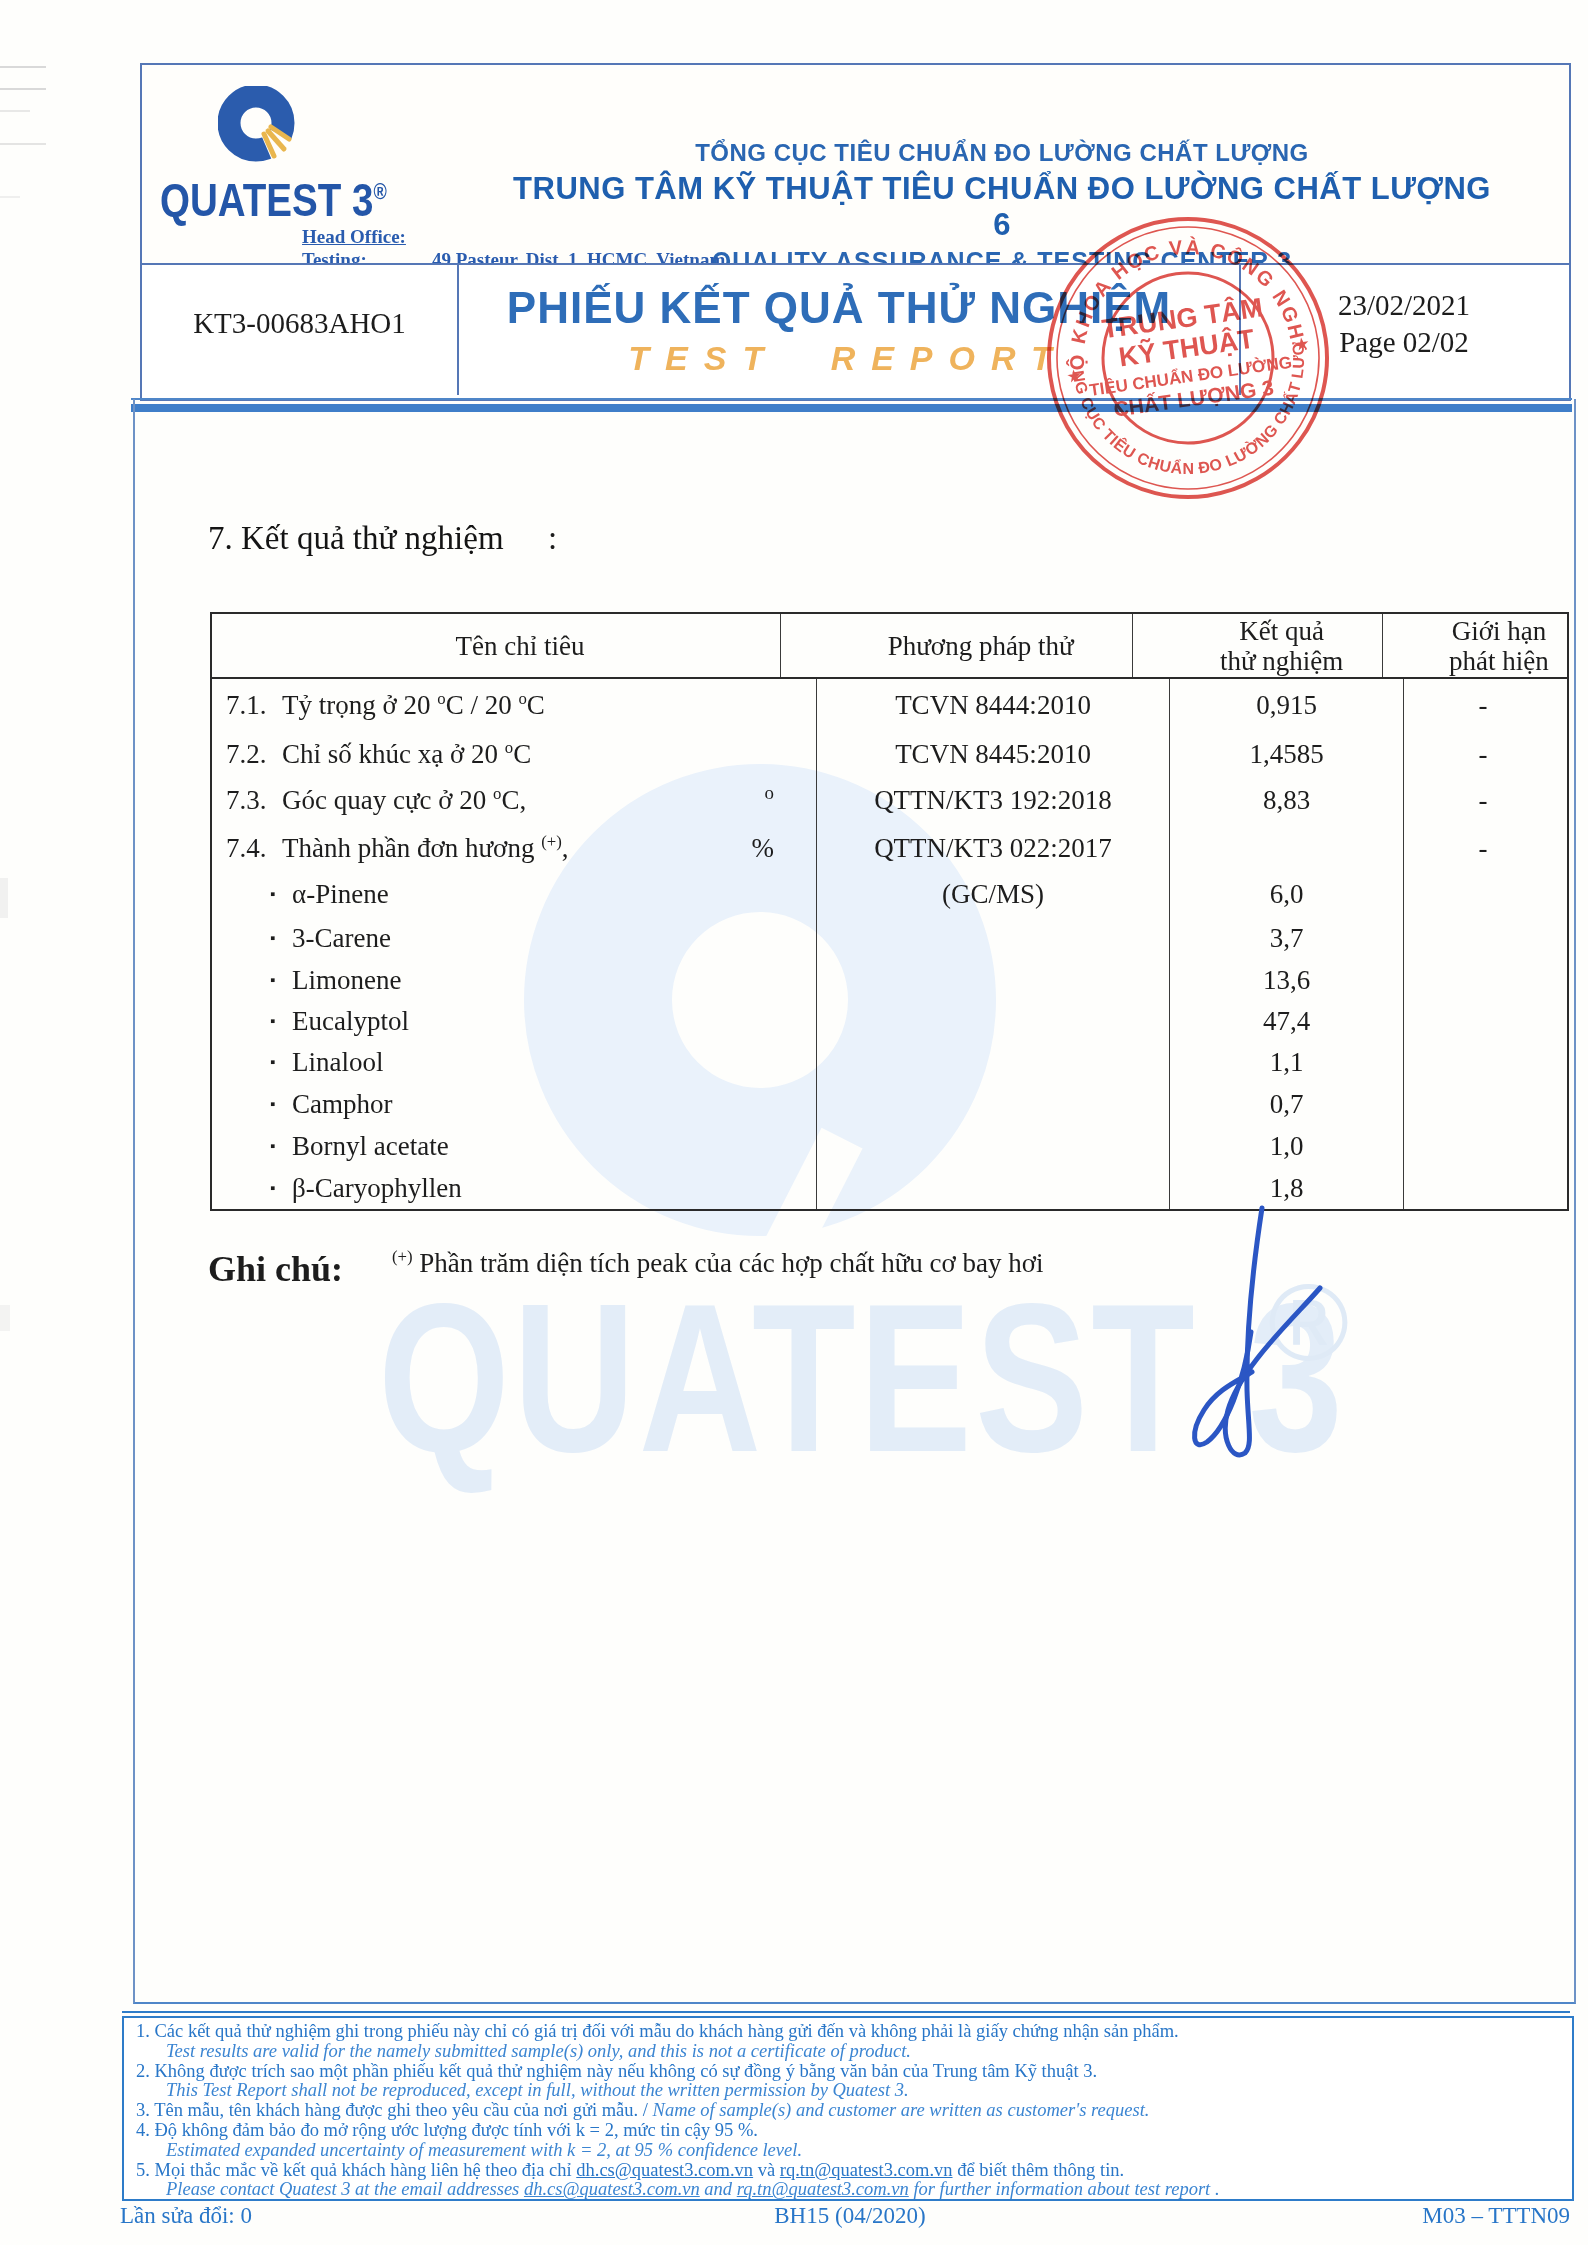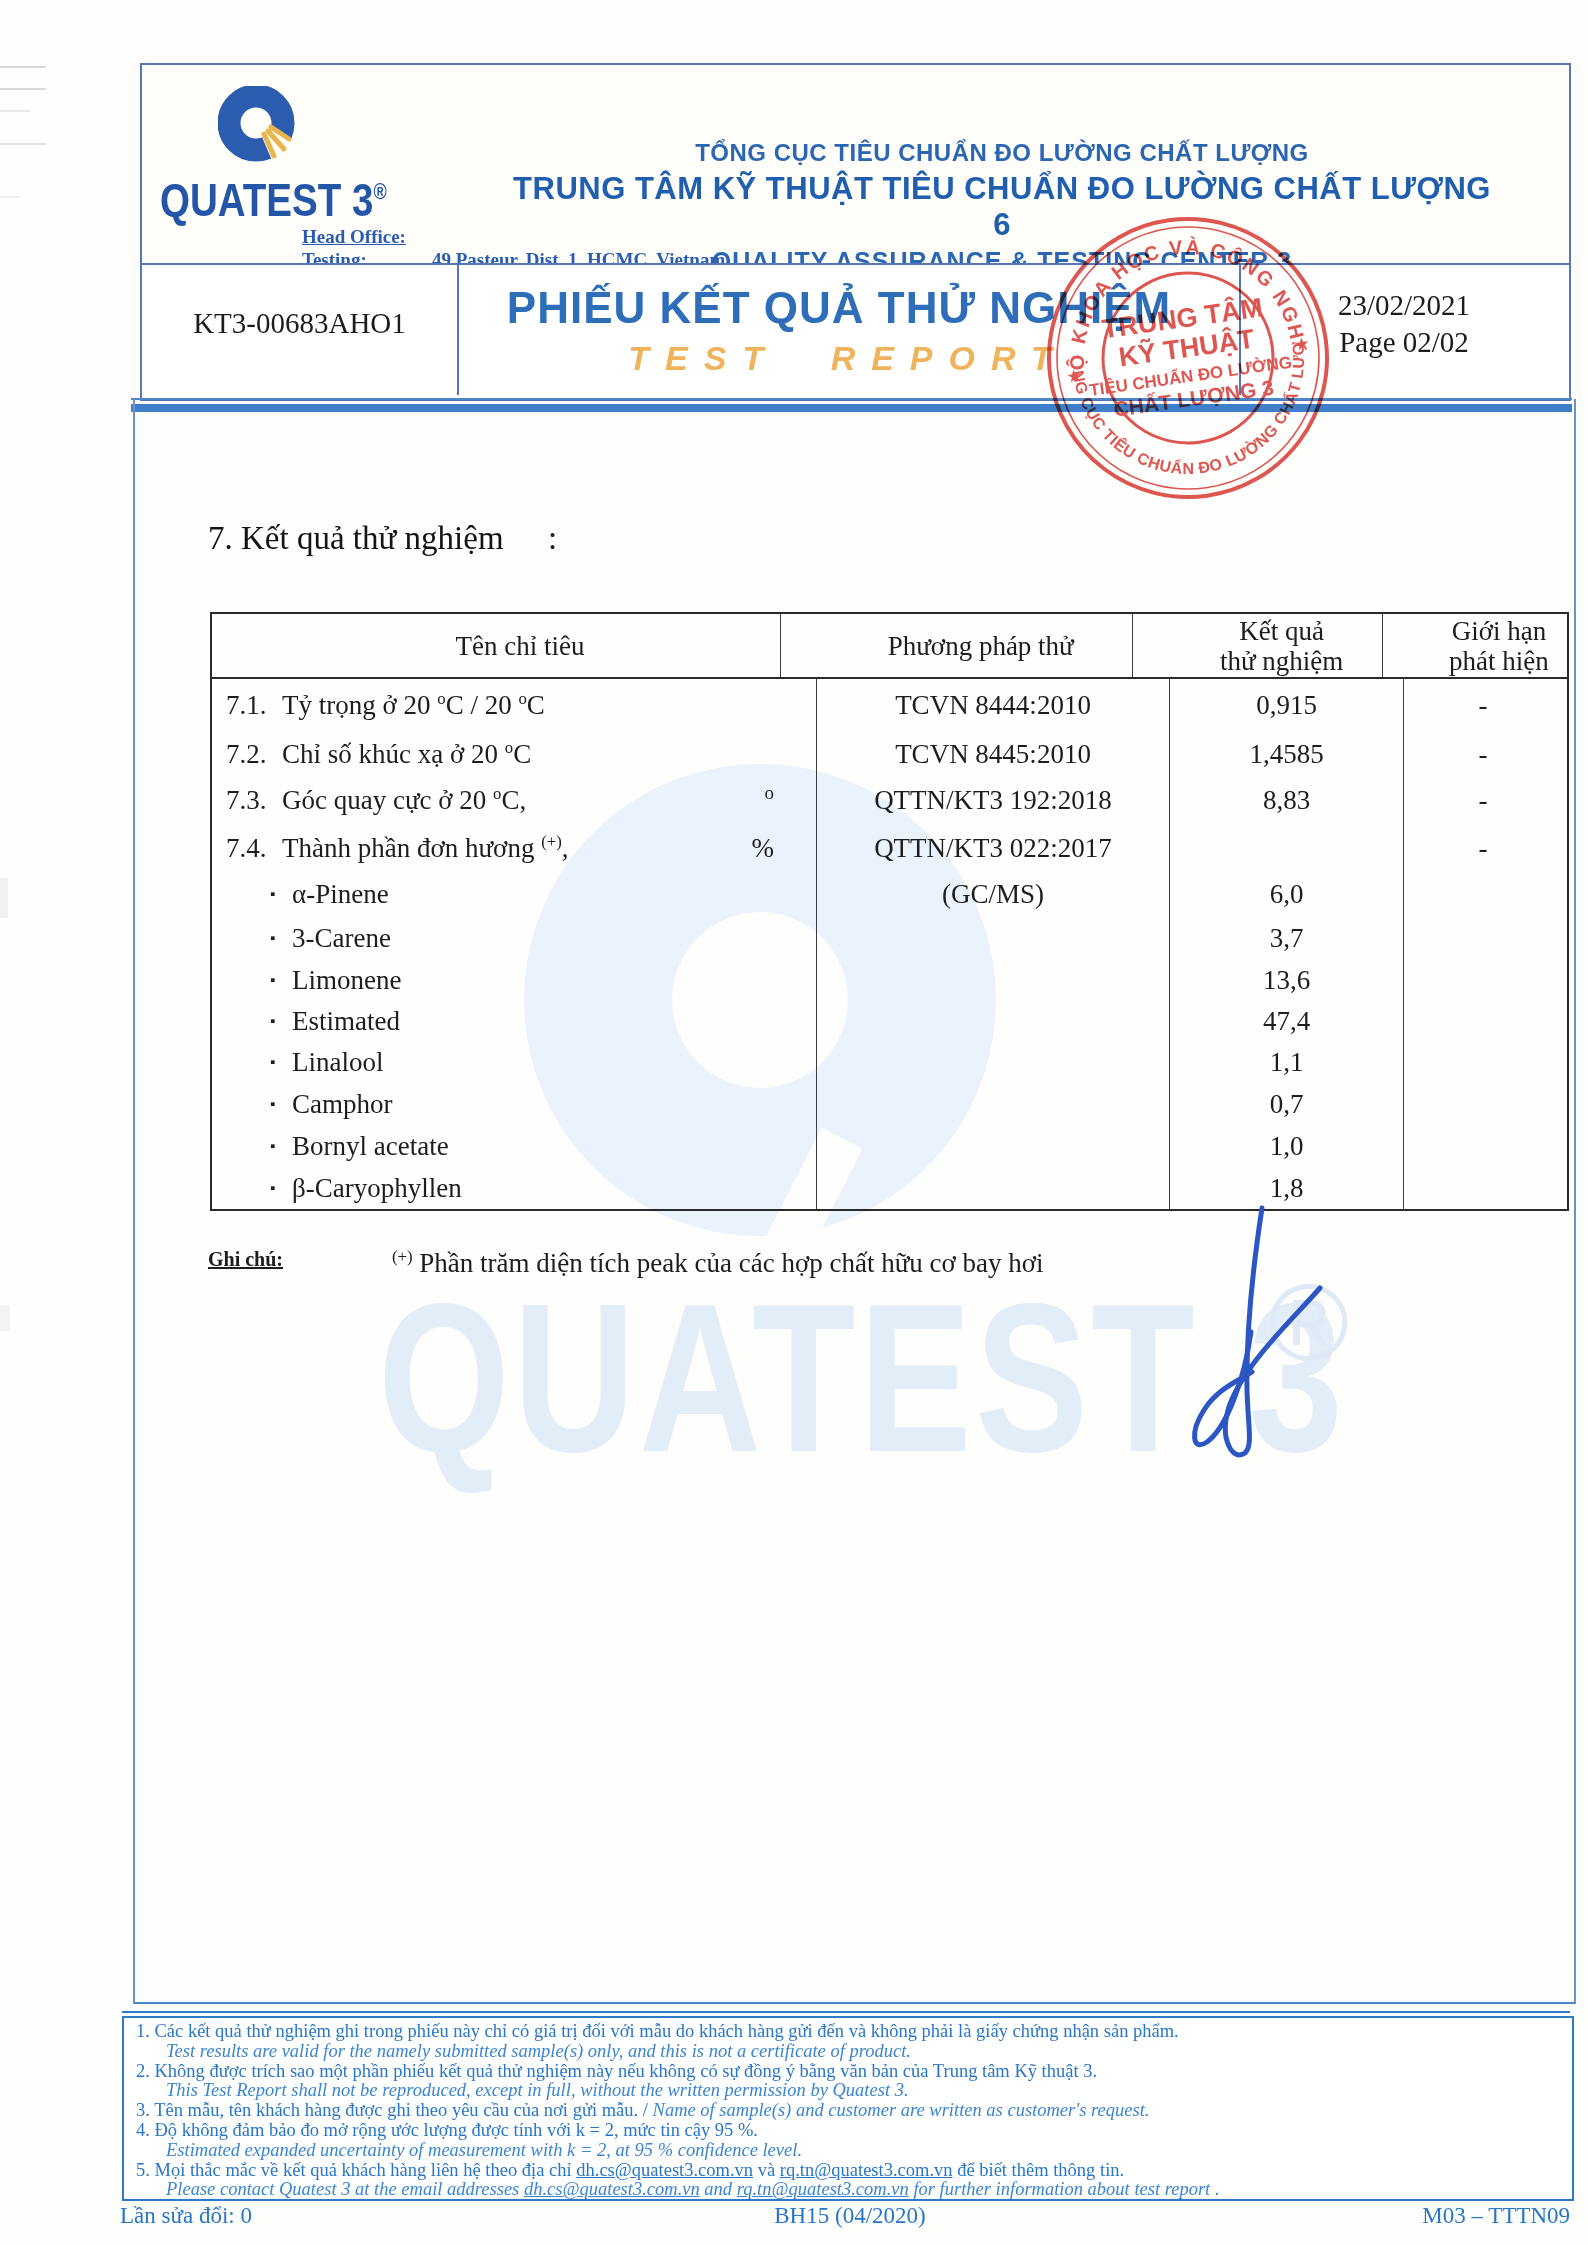--- a/index.html
+++ b/index.html
@@ -71,21 +71,21 @@
   .cell-name{justify-content:flex-start;text-align:left;}
   .num{display:inline-block;width:56px;margin-left:14px;flex:none;}
   .bullet{display:inline-block;width:22px;margin-left:58px;flex:none;font-size:15px;}
   .nm{flex:1;}
   .unit{flex:none;margin-right:42px;}
   .unit.sup{font-size:70%;vertical-align:super;position:relative;top:-8px;}
   sup.deg{font-size:62%;vertical-align:super;line-height:0;}
   sup.pl{font-size:62%;vertical-align:super;line-height:0;}
 
   
-  .ghichu{left:208px;top:1248px;font-size:20px;font-weight:bold;text-decoration:underline;z-index:2;}
+  .ghichu{left:208px;top:1248px;font-size:36px;font-weight:bold;z-index:2;}
   .ghichu-text{left:392px;top:1248px;font-size:27px;z-index:2;}
 
   
   .stamp{left:1032px;top:202px;z-index:6;mix-blend-mode:multiply;opacity:.92;}
   .sign{left:1150px;top:1150px;z-index:5;}
 
   
   .foot-line{left:122px;top:2011px;width:1448px;height:2px;background:#2e7cc9;}
   .footer-box{left:122px;top:2016px;width:1448px;height:181px;border:2px solid #2e7cc9;background:#fff;z-index:2;}
   .notes{padding:4px 0 0 12px;font-size:18.5px;line-height:19.8px;color:#2876c8;}
@@ -261,21 +261,21 @@
             <span class="bullet">▪</span>
             <span class="nm">Limonene</span>
           </div>
           <div class="tc tc2"></div>
           <div class="tc tc3">13,6</div>
           <div class="tc tc4"></div>
         </div>
         <div class="t-row" style="height: 41px;">
           <div class="tc tc1 cell-name">
             <span class="bullet">▪</span>
-            <span class="nm">Estimated</span>
+            <span class="nm">Eucalyptol</span>
           </div>
           <div class="tc tc2"></div>
           <div class="tc tc3">47,4</div>
           <div class="tc tc4"></div>
         </div>
         <div class="t-row" style="height: 41px;">
           <div class="tc tc1 cell-name">
             <span class="bullet">▪</span>
             <span class="nm">Linalool</span>
           </div>

